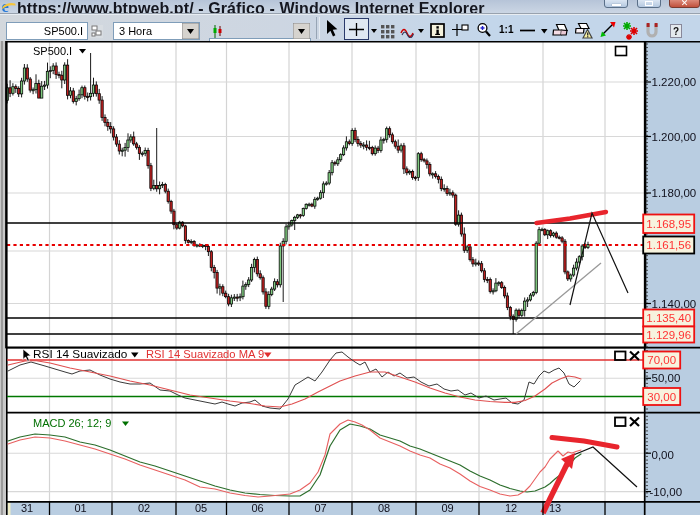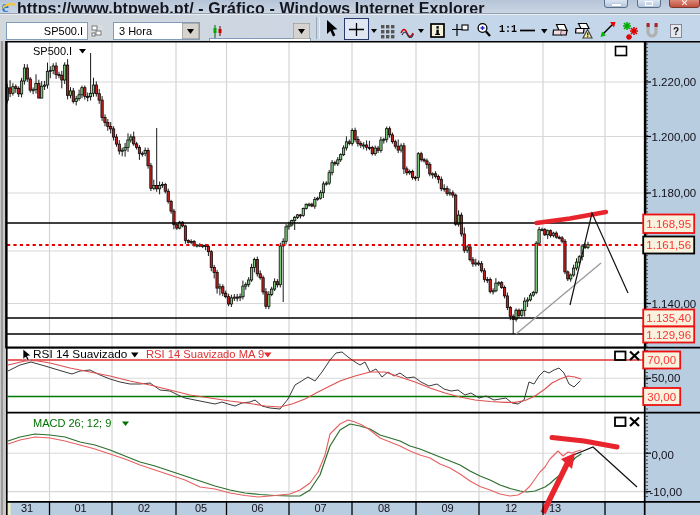--- a/index.html
+++ b/index.html
@@ -86,21 +86,21 @@
     </svg>
 <svg style="position:absolute;left:452px;top:23px" width="18" height="16" viewBox="0 0 18 16">
       <path d="M5 1 v12 M0 6.5 h11" stroke="#000" stroke-width="1.2"></path>
       <rect x="10" y="2" width="6" height="5" fill="#fff" stroke="#000" stroke-width="1.1"></rect>
     </svg>
 <svg style="position:absolute;left:477px;top:22px" width="15" height="17" viewBox="0 0 15 17">
       <circle cx="5.5" cy="6" r="4.4" fill="#fff" stroke="#000" stroke-width="1.3"></circle>
       <path d="M5.5 4 v4 M3.5 6 h4" stroke="#22c" stroke-width="1.4"></path>
       <line x1="9" y1="9.5" x2="13" y2="14" stroke="#000" stroke-width="2.2"></line>
     </svg>
-<div style="position:absolute;left:499px;top:24px;width:22px;height:13px;font-size:10px;font-weight:bold;color:#000;font-family:Liberation Mono, monospace">1:1</div>
+<div style="position:absolute;left:499px;top:24px;width:22px;height:13px;font-size:10px;font-weight:bold;color:#000;font-family:Liberation Sans, sans-serif">1:1</div>
 <svg style="position:absolute;left:520px;top:28px" width="16" height="6" viewBox="0 0 16 6">
       <line x1="0" y1="2.5" x2="15" y2="2.5" stroke="#000" stroke-width="1.7"></line>
     </svg>
 <svg style="position:absolute;left:540px;top:27px" width="9" height="8" viewBox="0 0 9 8">
       <path d="M1 2 l6.5 0 l-3.25 4.5 z" fill="#000"></path>
     </svg>
 <svg style="position:absolute;left:552px;top:23px" width="16" height="14" viewBox="0 0 16 14">
       <path d="M4.5 1.5 l8 0 l2.5 6 l-8 0 z" fill="#fff" stroke="#000" stroke-width="1.2"></path>
       <path d="M1.5 7 l8 0 l-0.5 5 l-8 0 z" fill="#f4dce4" stroke="#000" stroke-width="1.2"></path>
       <path d="M9.5 7 l5.5 0.5 l-0.8 4.5 l-5.2 0" fill="#e8c8d4" stroke="#000" stroke-width="1.2"></path>

